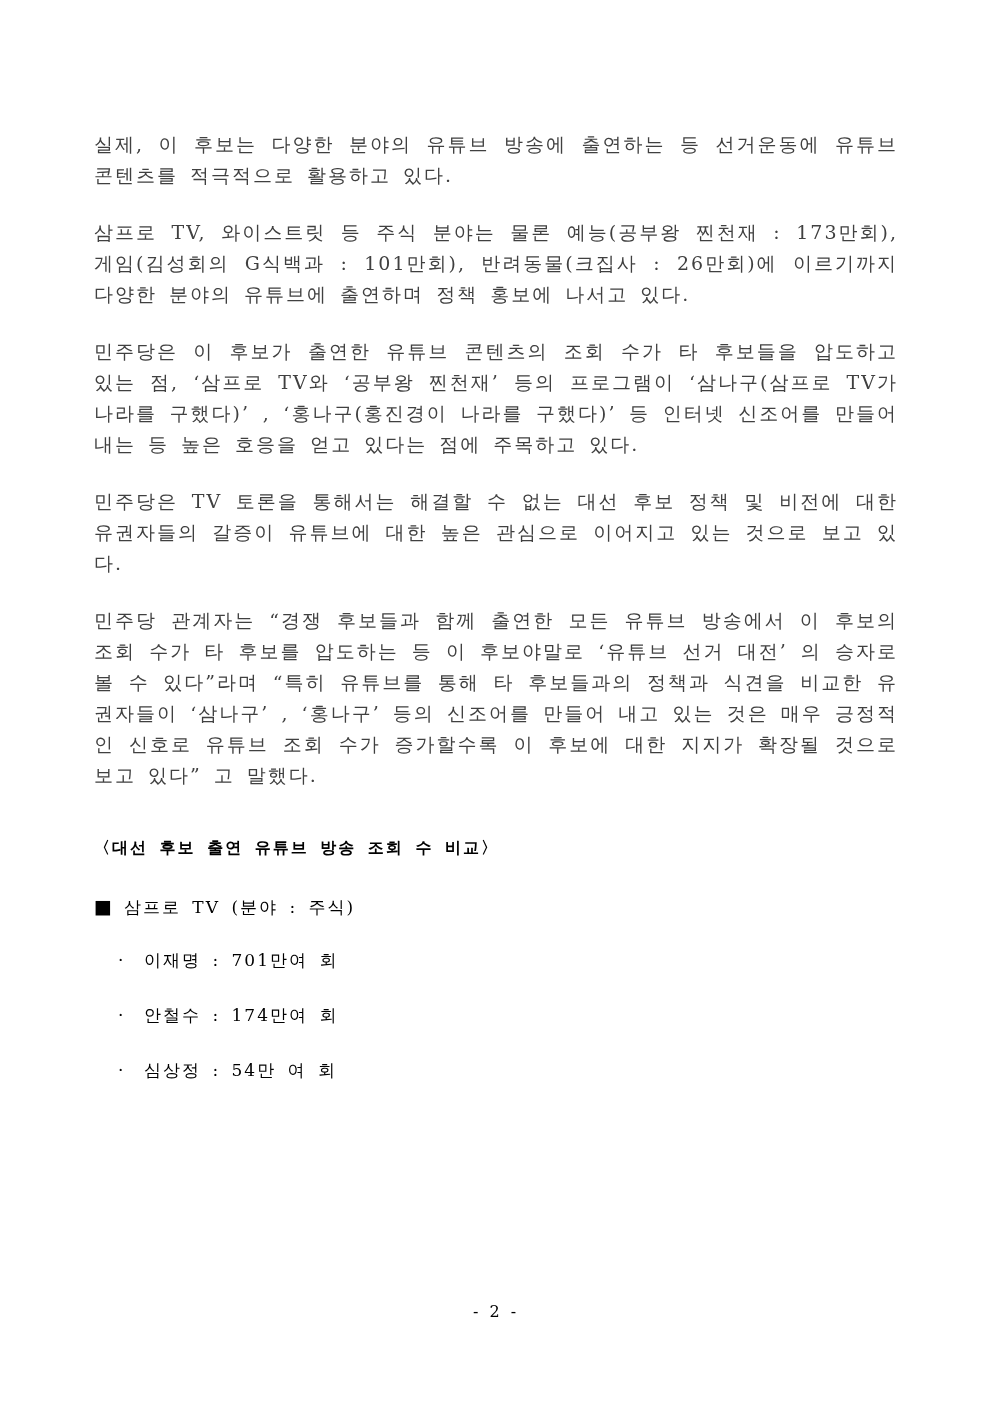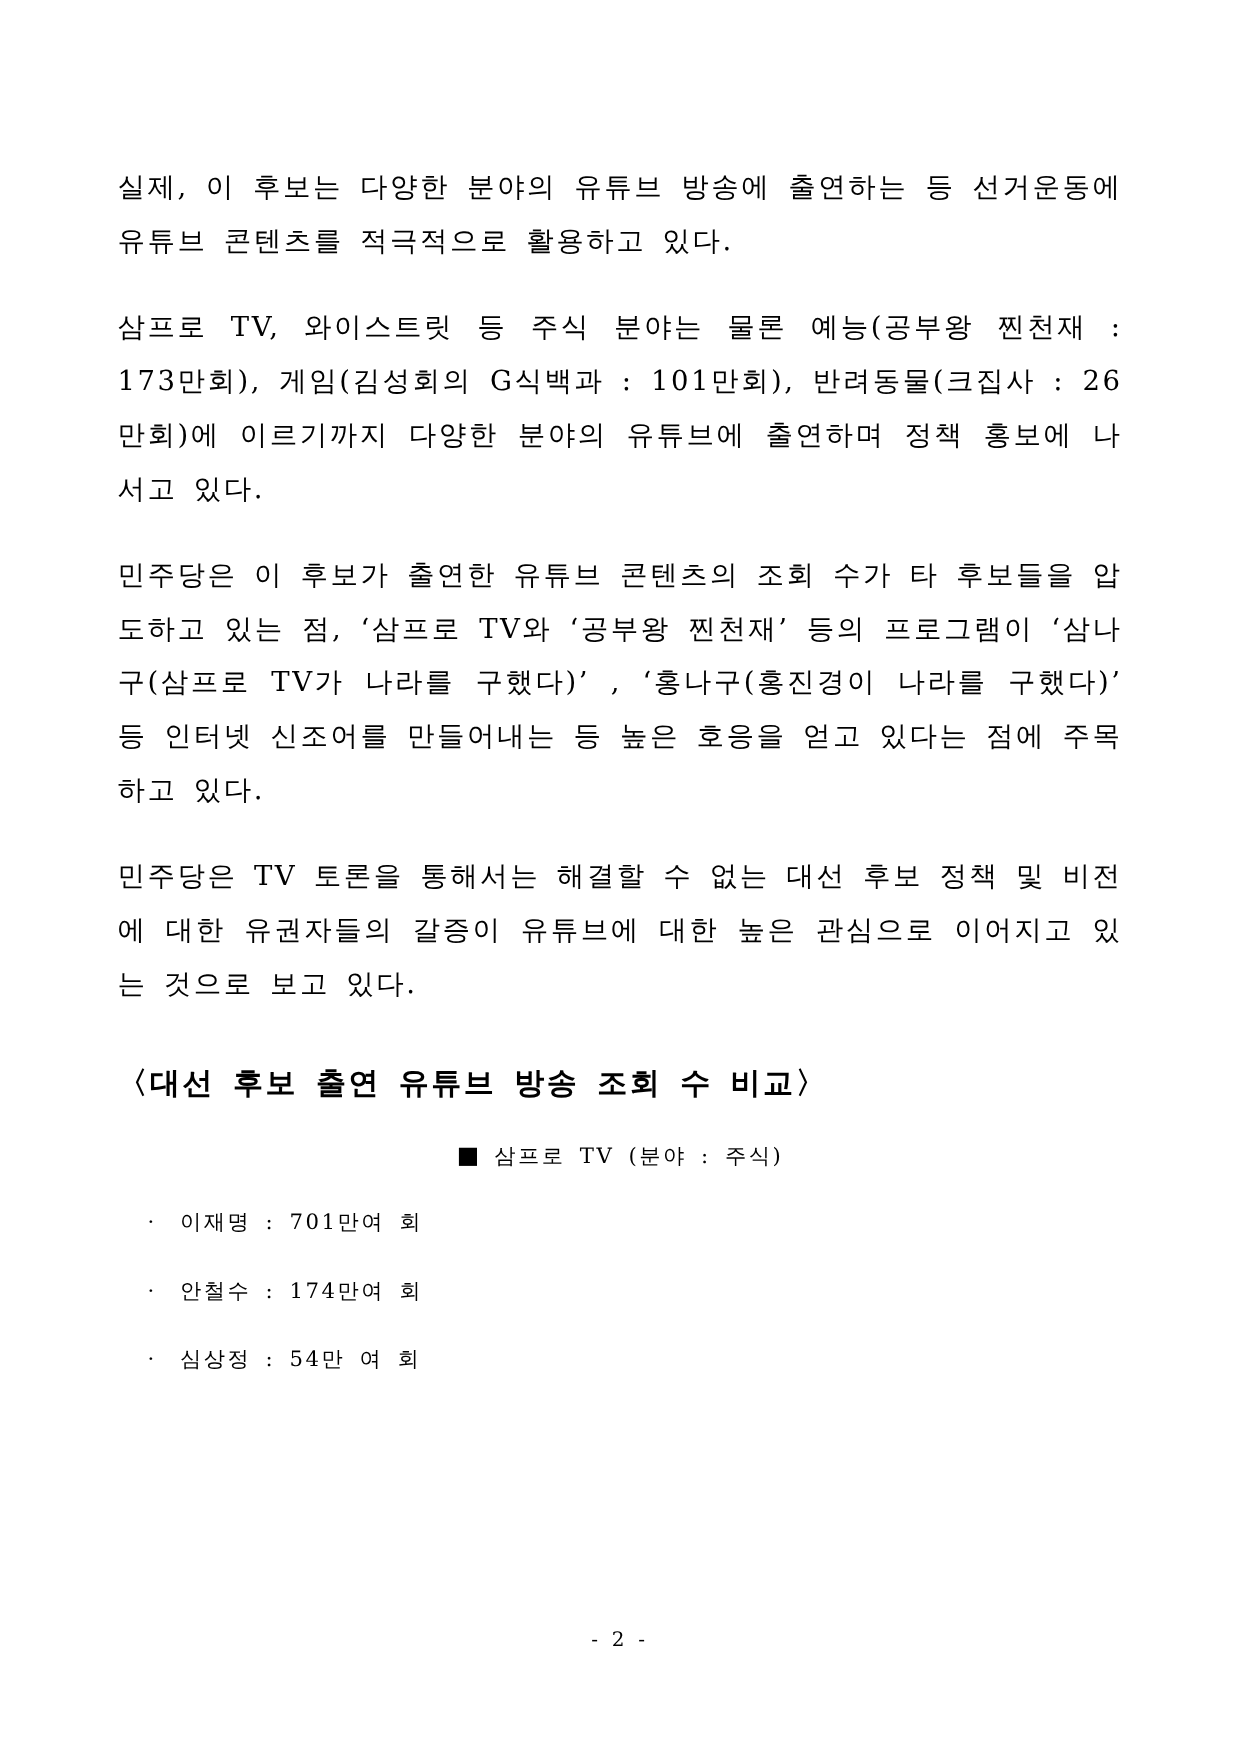--- a/index.html
+++ b/index.html
@@ -9,43 +9,42 @@
     height: 1403px;
     background: #ffffff;
     box-sizing: border-box;
     padding: 129px 94px 0 94px;
     font-family: "DejaVu Serif", "Liberation Serif", serif;
     color: #000000;
     overflow: hidden;
   }
   .body-text p {
     margin: 0 0 26px 0;
-    font-size: 22px;
-    line-height: 43px;
+    font-size: 19px;
+    line-height: 31px;
     letter-spacing: 2px;
     word-spacing: 4px;
     text-align: justify;
-    color: #000000;
+    color: #404040;
   }
   .comparison-heading {
     margin: 37px 0 0 0;
-    font-size: 24px;
+    font-size: 16px;
     line-height: 40px;
     font-weight: bold;
     letter-spacing: 2px;
     word-spacing: 4px;
     color: #000000;
   }
   .list-header {
     margin: 22px 0 0 0;
     font-size: 17px;
     line-height: 33px;
     letter-spacing: 2px;
     word-spacing: 4px;
-    text-align: center;
   }
   .list-header .square-marker {
     font-size: 19px;
     margin-right: 10px;
   }
   ul.view-list {
     list-style: none;
     margin: 20px 0 0 16px;
     padding: 0 0 0 8px;
   }
@@ -76,20 +75,21 @@
 </head>
 <body>
 
 <div class="page">
 
   <div class="body-text">
     <p>실제, 이 후보는 다양한 분야의 유튜브 방송에 출연하는 등 선거운동에 유튜브 콘텐츠를 적극적으로 활용하고 있다.</p>
     <p>삼프로 TV, 와이스트릿 등 주식 분야는 물론 예능(공부왕 찐천재 : 173만회), 게임(김성회의 G식백과 : 101만회), 반려동물(크집사 : 26만회)에 이르기까지 다양한 분야의 유튜브에 출연하며 정책 홍보에 나서고 있다.</p>
     <p>민주당은 이 후보가 출연한 유튜브 콘텐츠의 조회 수가 타 후보들을 압도하고 있는 점, ‘삼프로 TV와 ‘공부왕 찐천재’ 등의 프로그램이 ‘삼나구(삼프로 TV가 나라를 구했다)’ , ‘홍나구(홍진경이 나라를 구했다)’ 등 인터넷 신조어를 만들어내는 등 높은 호응을 얻고 있다는 점에 주목하고 있다.</p>
     <p>민주당은 TV 토론을 통해서는 해결할 수 없는 대선 후보 정책 및 비전에 대한 유권자들의 갈증이 유튜브에 대한 높은 관심으로 이어지고 있는 것으로 보고 있다.</p>
+    <p>민주당 관계자는 “경쟁 후보들과 함께 출연한 모든 유튜브 방송에서 이 후보의 조회 수가 타 후보를 압도하는 등 이 후보야말로 ‘유튜브 선거 대전’ 의 승자로 볼 수 있다”라며 “특히 유튜브를 통해 타 후보들과의 정책과 식견을 비교한 유권자들이 ‘삼나구’ , ‘홍나구’ 등의 신조어를 만들어 내고 있는 것은 매우 긍정적인 신호로 유튜브 조회 수가 증가할수록 이 후보에 대한 지지가 확장될 것으로 보고 있다” 고 말했다.</p>
   </div>
 
   <div class="comparison-heading">〈대선 후보 출연 유튜브 방송 조회 수 비교〉</div>
 
   <div class="list-header">
     <span class="square-marker">■</span><span>삼프로 TV (분야 : 주식)</span>
   </div>
 
   <ul class="view-list">
     <li>

